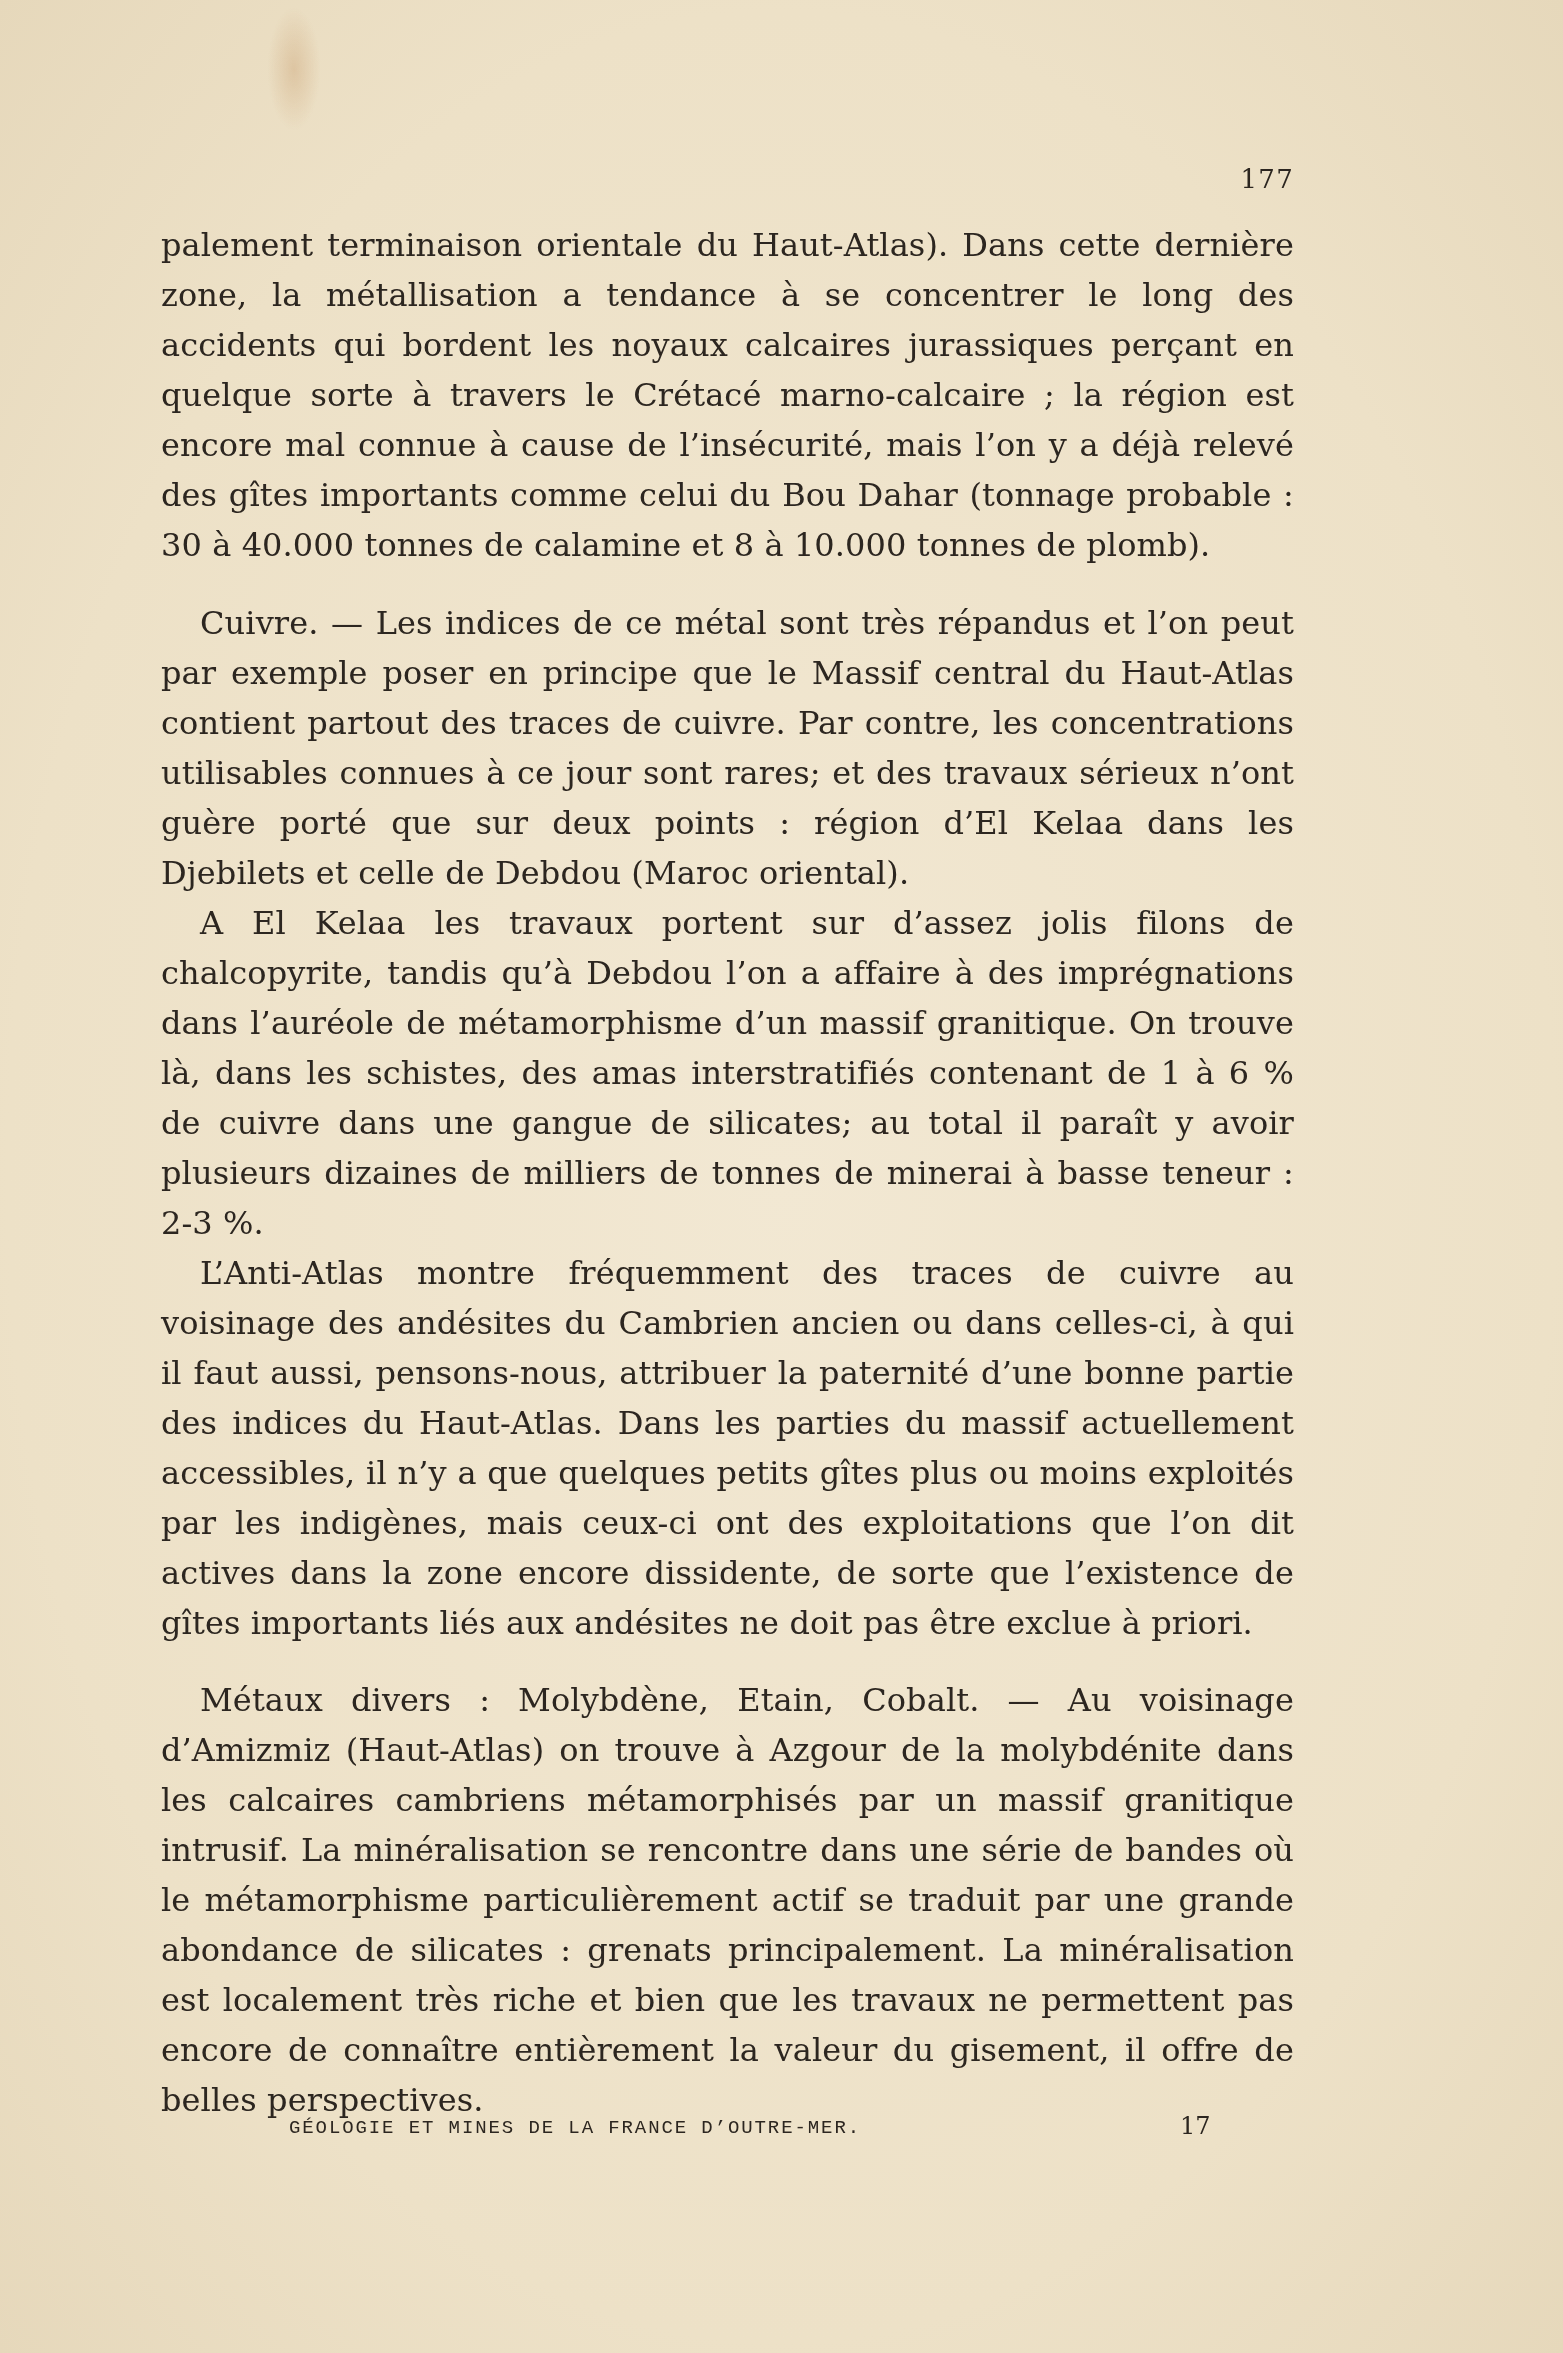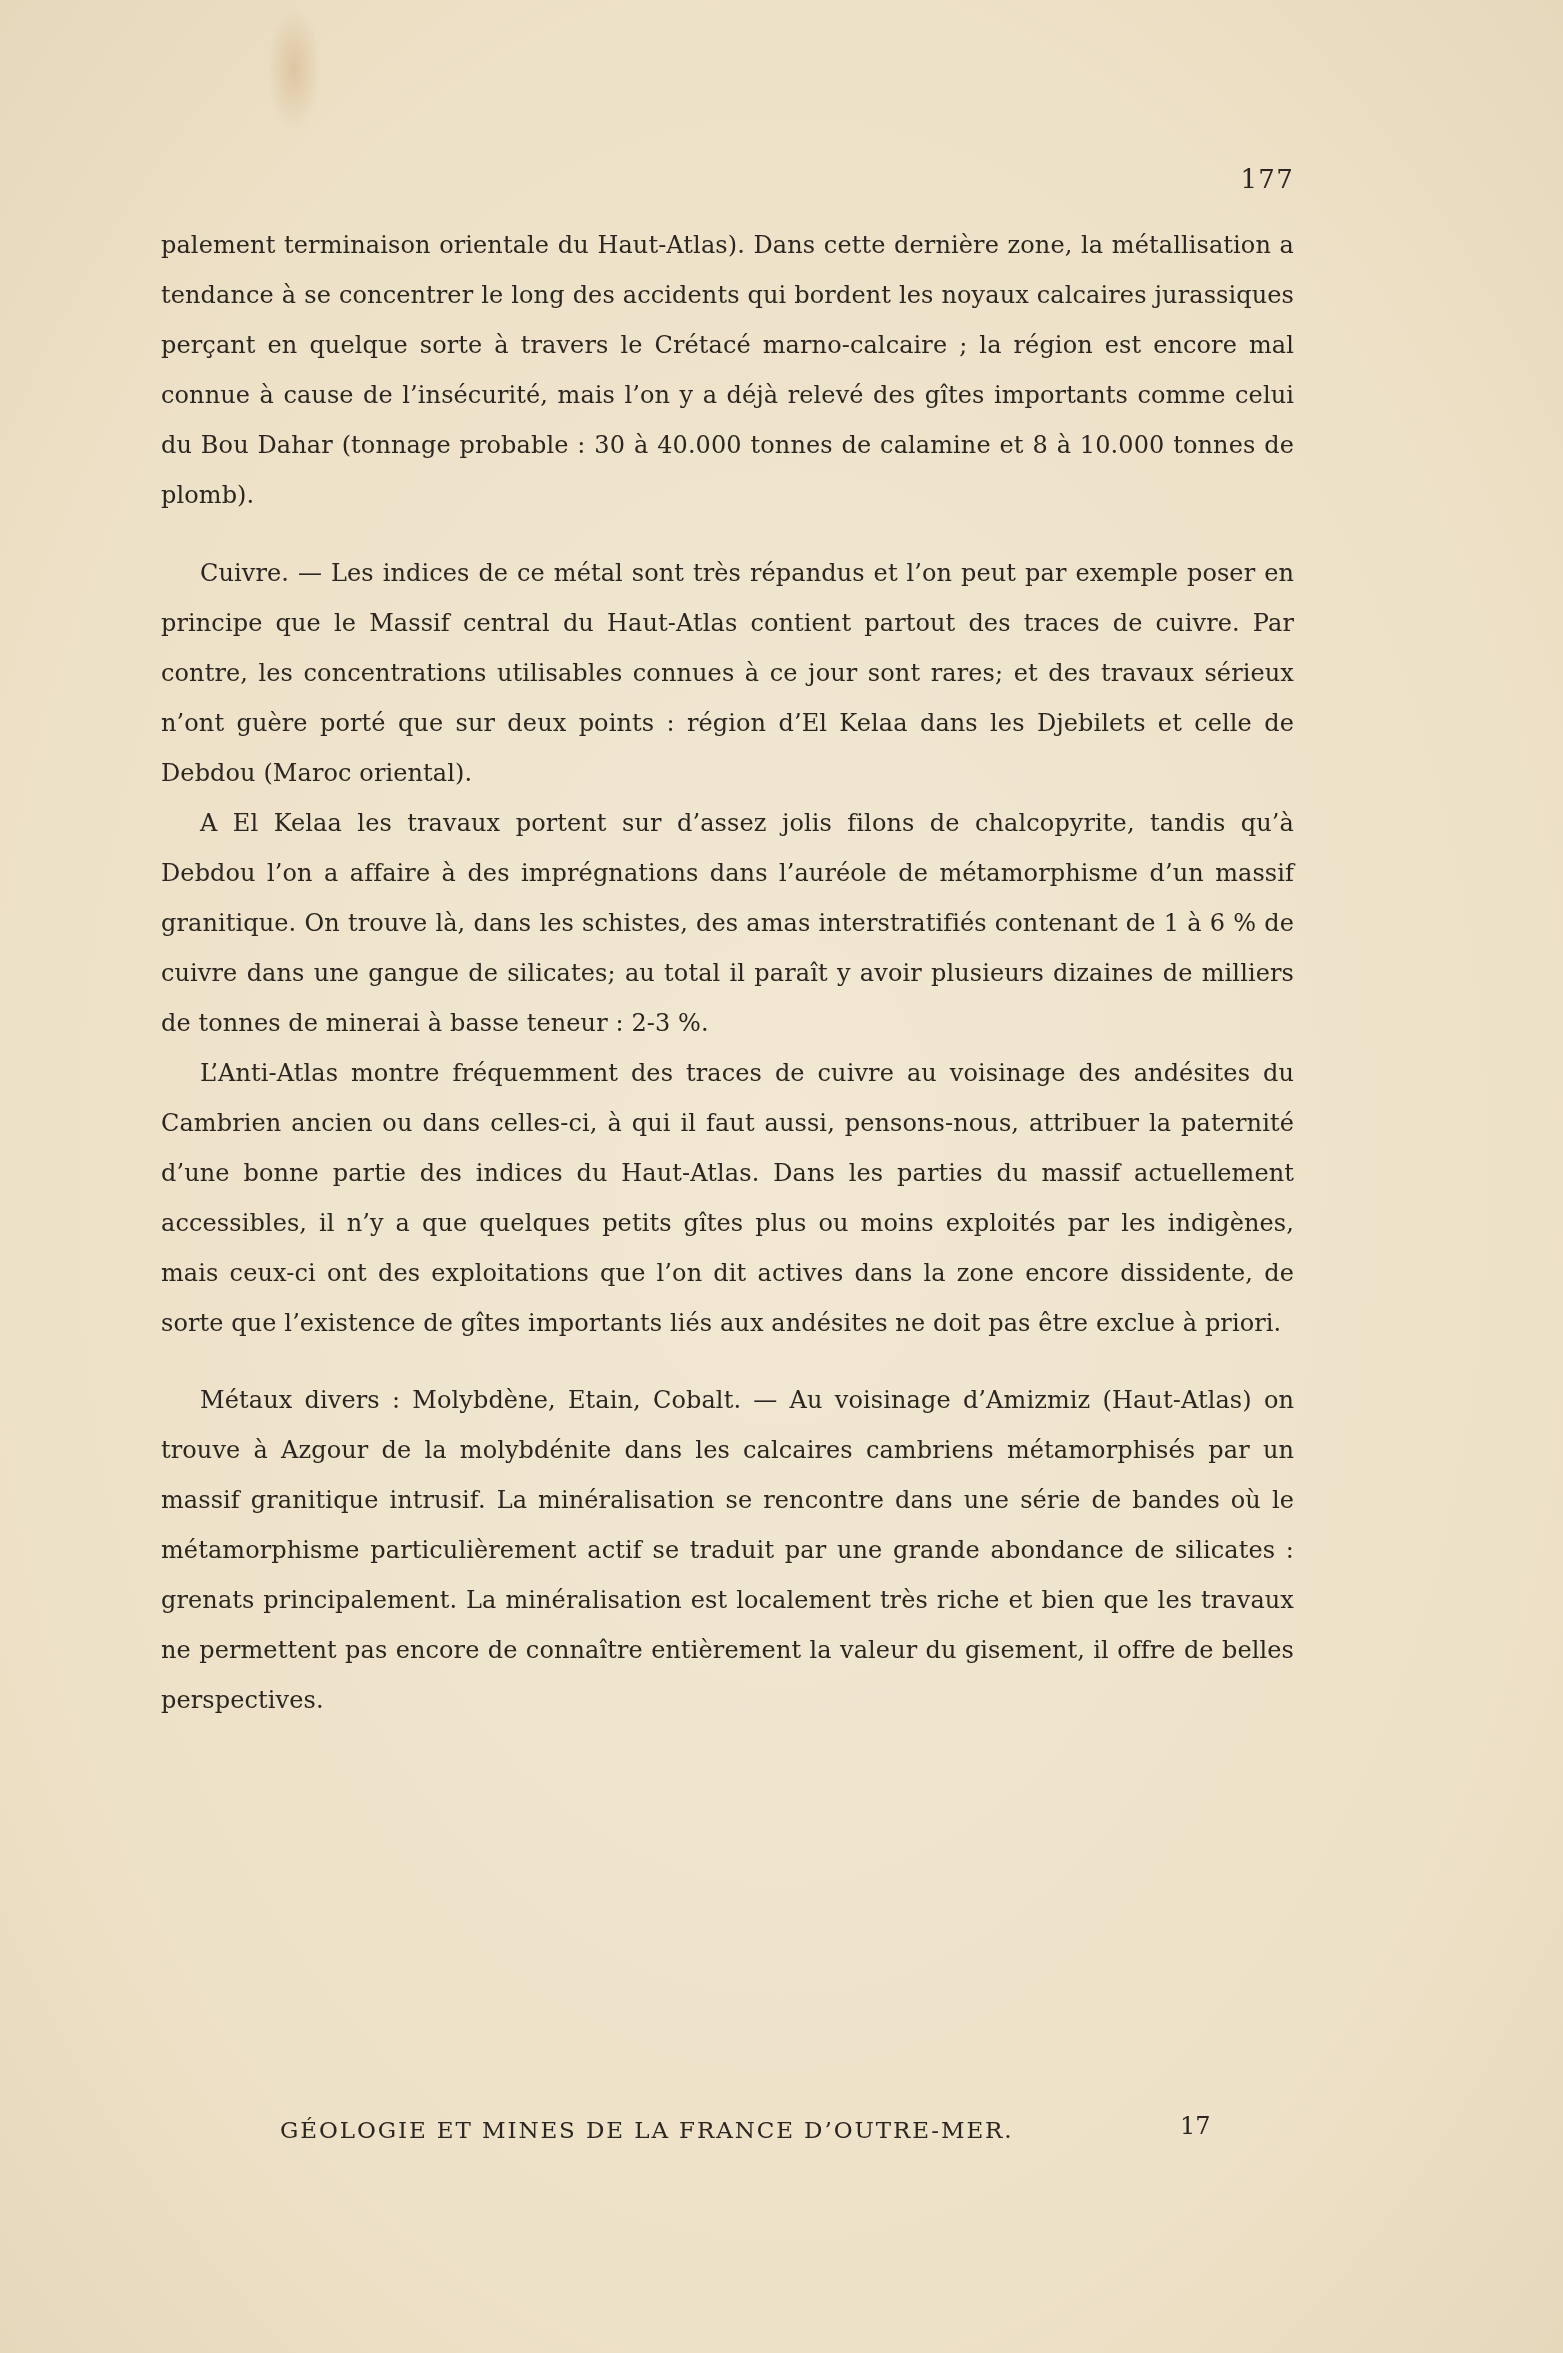--- a/index.html
+++ b/index.html
@@ -40,21 +40,21 @@
     position: absolute;
     right: 0;
     top: 0;
     text-align: right;
   }
   .body-text {
     position: absolute;
     top: 220px;
     left: 0;
     width: 1133px;
-    font-size: 24px;
+    font-size: 32px;
     line-height: 50px;
     text-align: justify;
     letter-spacing: 0.1px;
   }
   .body-text p {
     margin: 0;
     text-indent: 39px;
   }
   .body-text p.cont { text-indent: 0; }
   .body-text p.gap-lg { margin-top: 27.5px; }
@@ -62,25 +62,26 @@
   .italic { }
   .footer {
     position: absolute;
     top: 2112px;
     left: 0;
     width: 1133px;
     height: 31px;
   }
   .footer .sig {
     position: absolute;
-    left: 119px;
+    left: 128px;
     top: 5px;
-    font-size: 23px;
+    font-size: 19px;
     letter-spacing: 1.9px;
     font-variant: small-caps;
+    font-family: Liberation Mono, monospace;
   }
   .footer .signo {
     position: absolute;
     left: 1019px;
     top: 0;
     font-size: 24px;
     text-align: right;
   }
 </style>
 </head>

